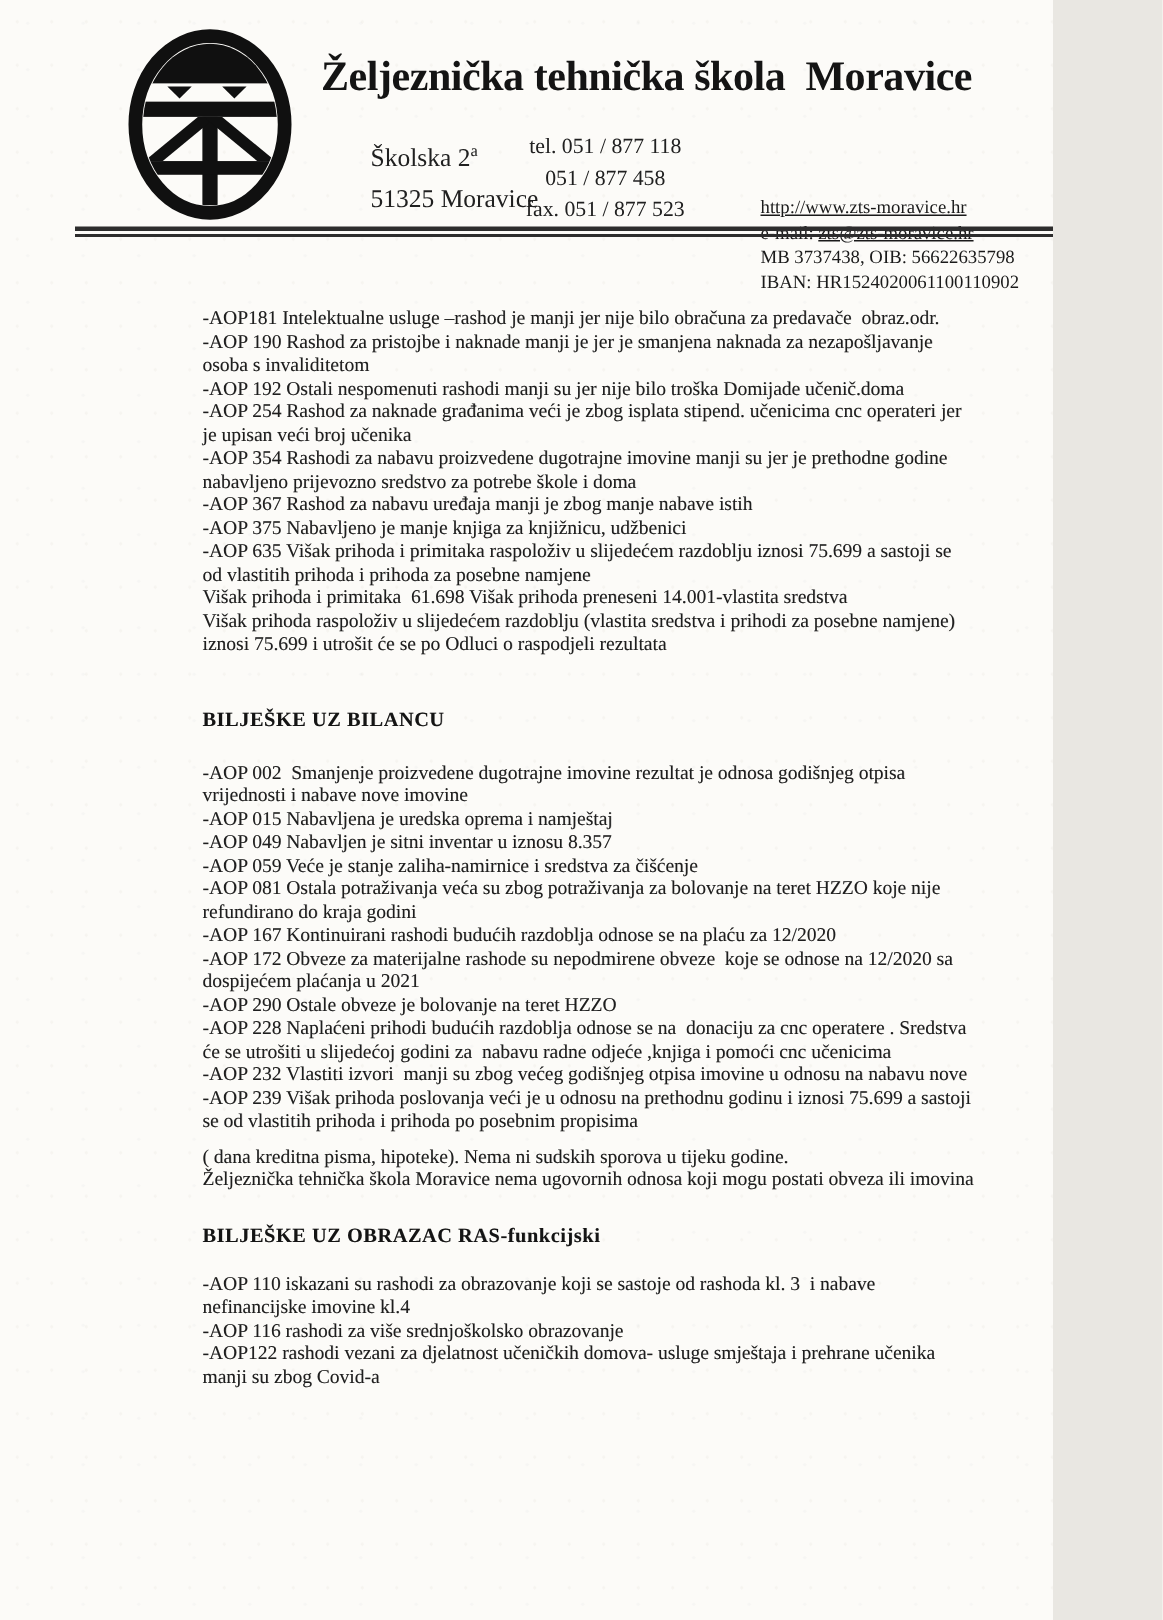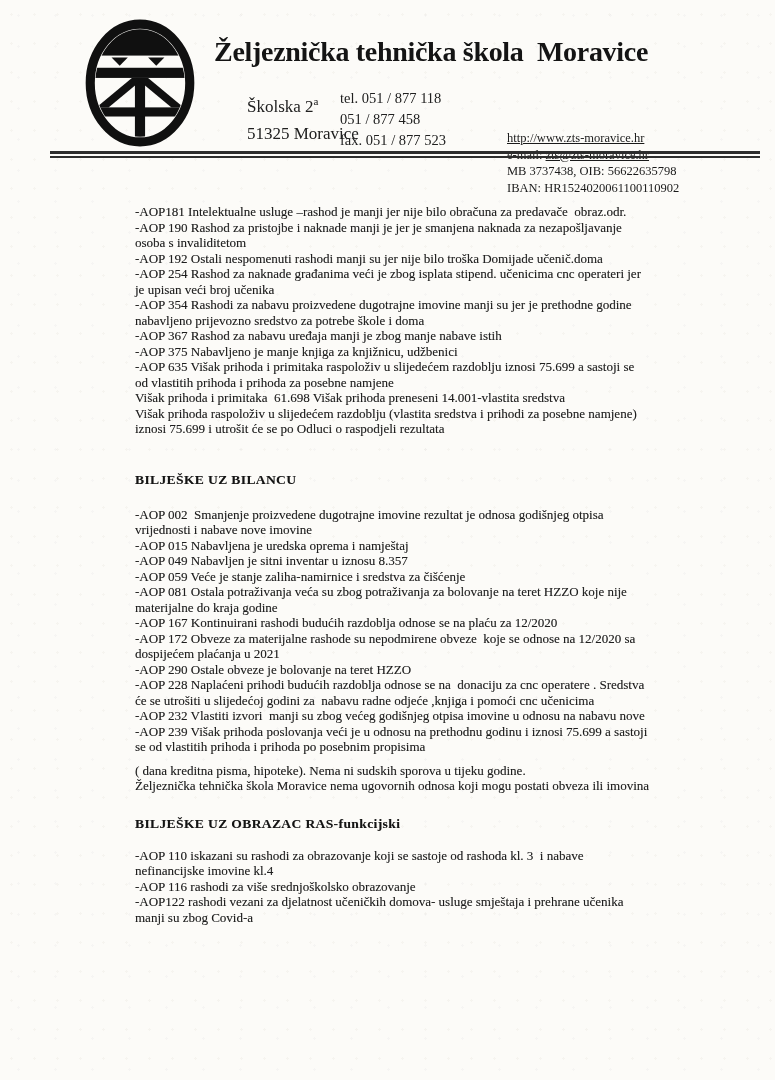--- a/index.html
+++ b/index.html
@@ -2,39 +2,39 @@
 <html lang="hr"><head>
 <meta charset="utf-8">
 <style>
   html,body{margin:0;padding:0;}
   body{
     width:775px;height:1080px;
     background:#e9e7e2;
     font-family:"Liberation Serif", serif;
   }
   .page{
-    position:relative;width:775px;height:1080px;overflow:hidden;
+    position:relative;width:702px;height:1080px;overflow:hidden;
     background:#fcfbf8;
     background-image:
       radial-gradient(circle, rgba(170,160,140,.07) 0 1px, transparent 1.2px),
       radial-gradient(circle, rgba(140,145,165,.05) 0 1px, transparent 1.2px);
     background-size:23px 29px, 37px 31px;
     color:#1d1d1d;
   }
   
   .logo{position:absolute;left:84px;top:18px;width:112px;height:130px;}
   .title{
     position:absolute;left:214px;top:36px;margin:0;
     font-size:28px;font-weight:700;letter-spacing:-0.3px;white-space:pre;
     color:#141414;
   }
   .addr{position:absolute;left:215px;top:88px;font-size:17px;line-height:27px;color:#202020;margin-left:32px;}
   .addr sup{font-size:11px;}
   .phones{
-    position:absolute;left:340px;top:88px;width:127px;text-align:left;
+    position:absolute;left:340px;top:88px;width:127px;text-align:center;
     font-size:14.5px;line-height:21px;color:#202020;
   }
   .netinfo{position:absolute;left:507px;top:86px;font-size:12.5px;line-height:16.5px;color:#1a1a1a;}
   .u{text-decoration:underline;margin-top:44px;}
   .rule{
     position:absolute;left:50px;top:151px;width:710px;height:7px;
     border-top:3px solid #2d2d2d;border-bottom:2px solid #2d2d2d;box-sizing:border-box;
   }
   
   .doc-body{
@@ -120,21 +120,21 @@
         <div class="line">iznosi 75.699 i utrošit će se po Odluci o raspodjeli rezultata</div>
       </section>
       <section class="section" data-sec="s2">
         <h2 class="sec-heading">BILJEŠKE UZ BILANCU</h2>
         <div class="line">-AOP 002  Smanjenje proizvedene dugotrajne imovine rezultat je odnosa godišnjeg otpisa</div>
         <div class="line">vrijednosti i nabave nove imovine</div>
         <div class="line">-AOP 015 Nabavljena je uredska oprema i namještaj</div>
         <div class="line">-AOP 049 Nabavljen je sitni inventar u iznosu 8.357</div>
         <div class="line">-AOP 059 Veće je stanje zaliha-namirnice i sredstva za čišćenje</div>
         <div class="line">-AOP 081 Ostala potraživanja veća su zbog potraživanja za bolovanje na teret HZZO koje nije</div>
-        <div class="line">materijalne do kraja godine</div>
+        <div class="line">refundirano do kraja godini</div>
         <div class="line">-AOP 167 Kontinuirani rashodi budućih razdoblja odnose se na plaću za 12/2020</div>
         <div class="line">-AOP 172 Obveze za materijalne rashode su nepodmirene obveze  koje se odnose na 12/2020 sa</div>
         <div class="line">dospijećem plaćanja u 2021</div>
         <div class="line">-AOP 290 Ostale obveze je bolovanje na teret HZZO</div>
         <div class="line">-AOP 228 Naplaćeni prihodi budućih razdoblja odnose se na  donaciju za cnc operatere . Sredstva</div>
         <div class="line">će se utrošiti u slijedećoj godini za  nabavu radne odjeće ,knjiga i pomoći cnc učenicima</div>
         <div class="line">-AOP 232 Vlastiti izvori  manji su zbog većeg godišnjeg otpisa imovine u odnosu na nabavu nove</div>
         <div class="line">-AOP 239 Višak prihoda poslovanja veći je u odnosu na prethodnu godinu i iznosi 75.699 a sastoji</div>
         <div class="line">se od vlastitih prihoda i prihoda po posebnim propisima</div>
       </section>

